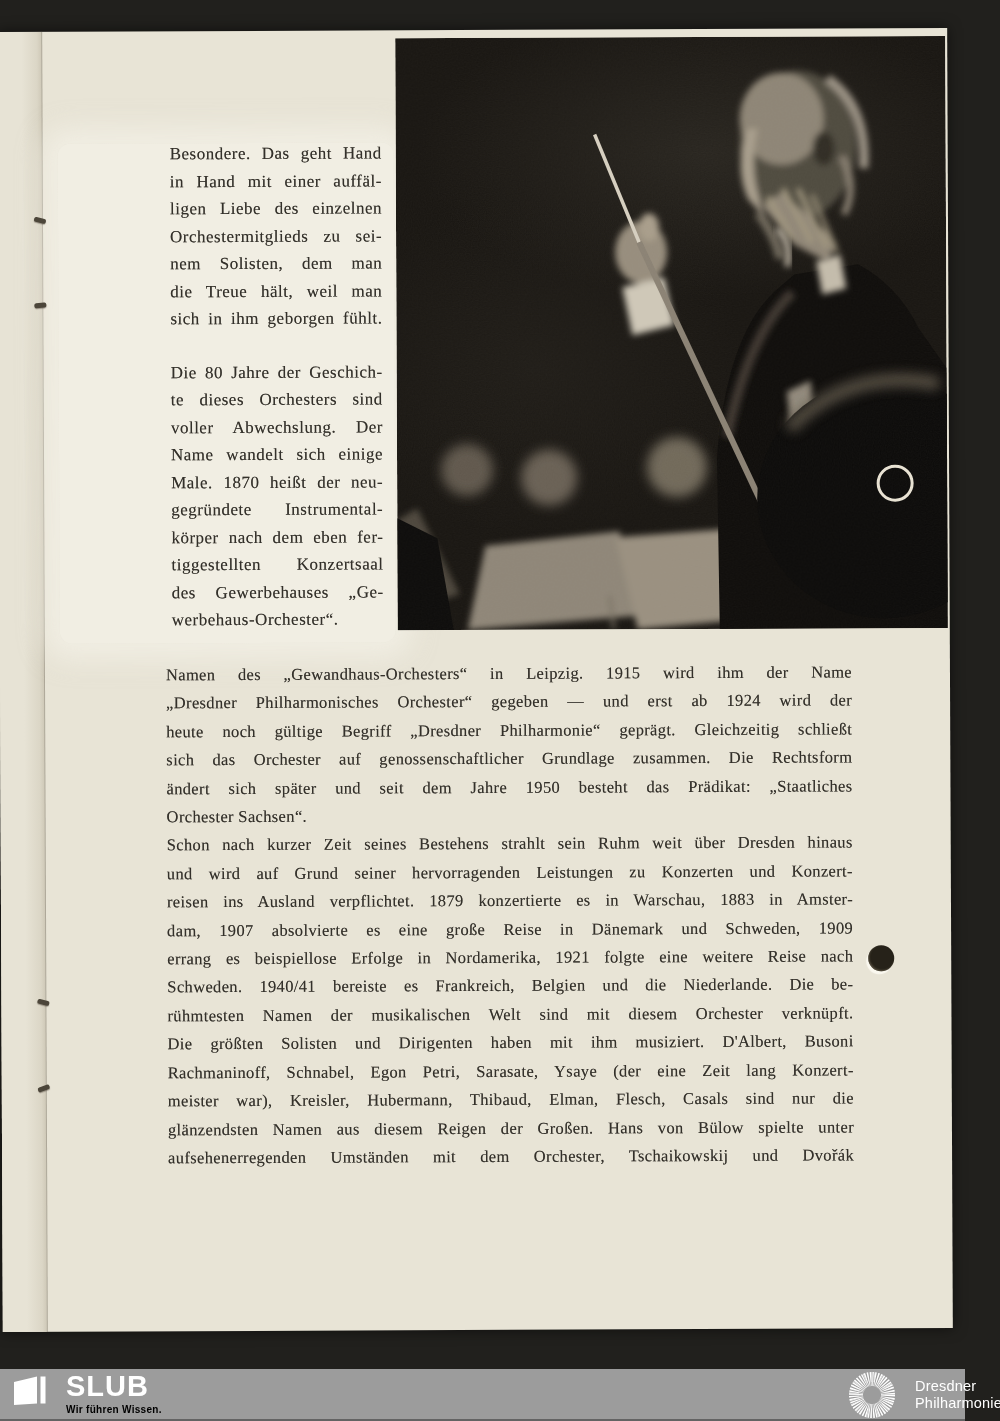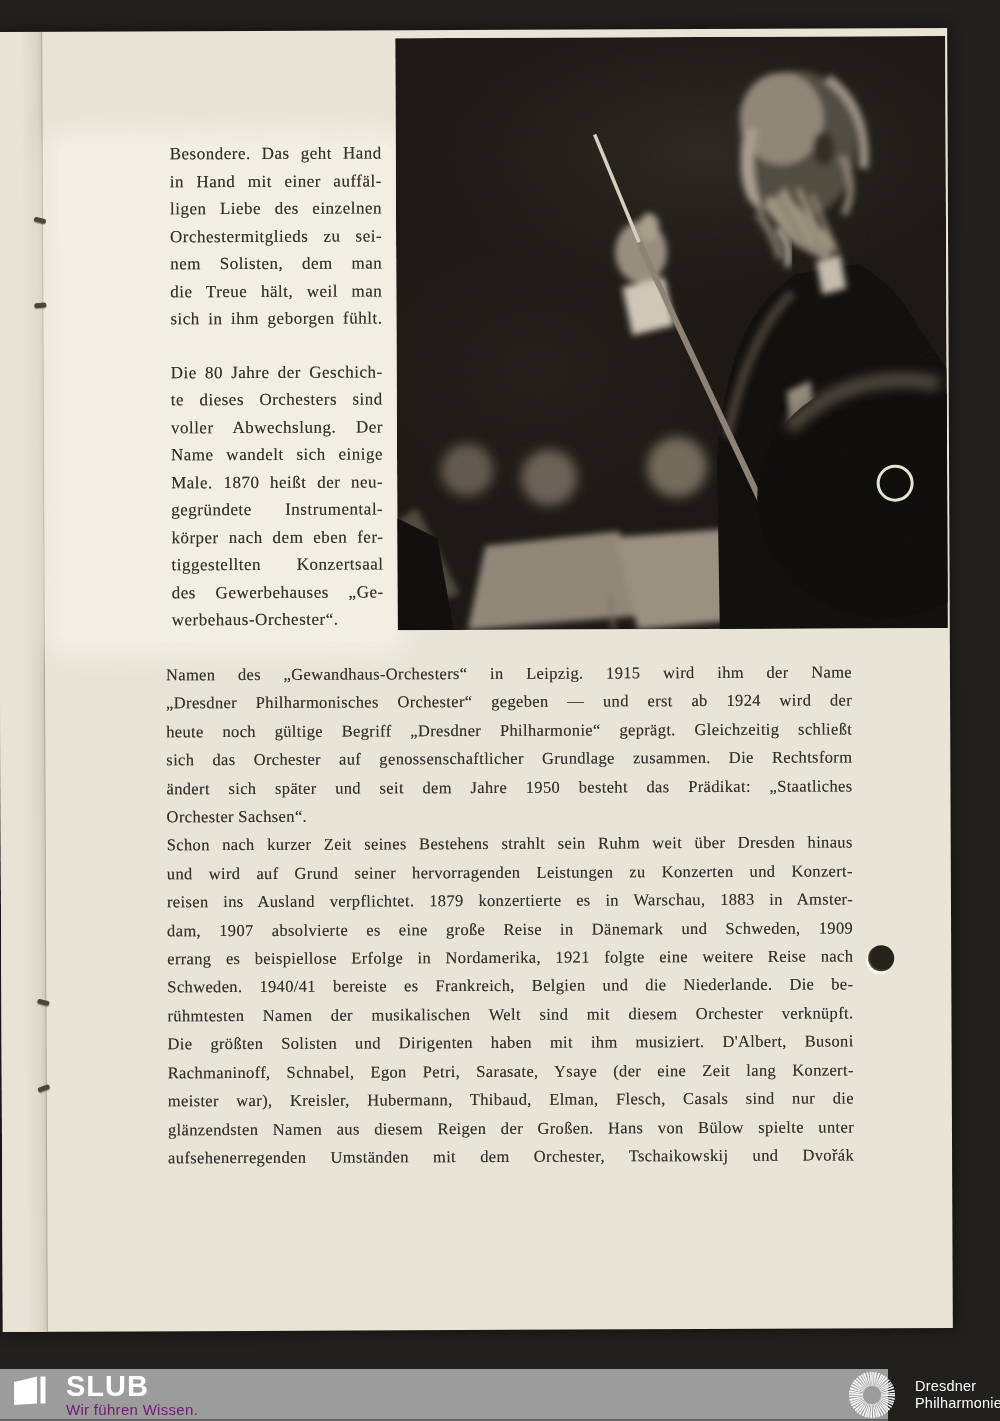--- a/index.html
+++ b/index.html
@@ -56,32 +56,32 @@
     position:absolute;left:166px;top:630px;width:686px;
     font-size:16.5px;line-height:28.4px;letter-spacing:.35px;color:#33302a;
   }
   .tline{
     text-align:justify;text-align-last:justify;white-space:normal;
     text-shadow:0 0 .4px rgba(51,48,42,.55);
   }
   .tline-left{text-align-last:left;}
   
   .footer-bar{
-    position:absolute;left:0;top:1369px;width:888px;height:52px;
+    position:absolute;left:0;top:1369px;width:965px;height:52px;
     background:#9c9c9c;border-bottom:2px solid #636363;box-sizing:border-box;
     font-family:"Liberation Sans", sans-serif;
   }
   .slub-block{position:absolute;left:12px;top:3px;display:flex;align-items:flex-start;}
   .book-icon{width:36px;height:30px;margin-top:3px;}
   .slub-text{margin-left:18px;}
   .slub-wordmark{
     color:#fff;font-weight:bold;font-size:29px;line-height:29px;letter-spacing:1px;
   }
   .slub-tagline{
-    color:#701a75;font-weight:400;font-size:15px;line-height:16px;margin-top:1px;letter-spacing:.3px;
+    color:#000000;font-weight:700;font-size:10px;line-height:16px;margin-top:1px;letter-spacing:.3px;
   }
   .dp-block{position:absolute;left:846px;top:0;height:52px;display:flex;align-items:center;}
   .starburst-icon{width:52px;height:52px;}
   .dp-name{color:#fff;font-size:14.5px;line-height:17px;margin-left:17px;letter-spacing:.2px;}
 </style>
 </head>
 <body>
 
 <div class="page">
 

